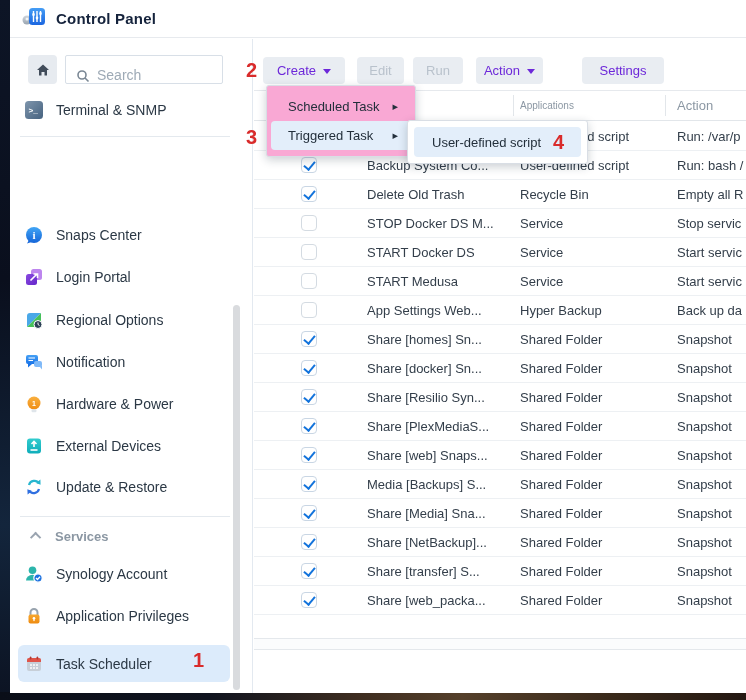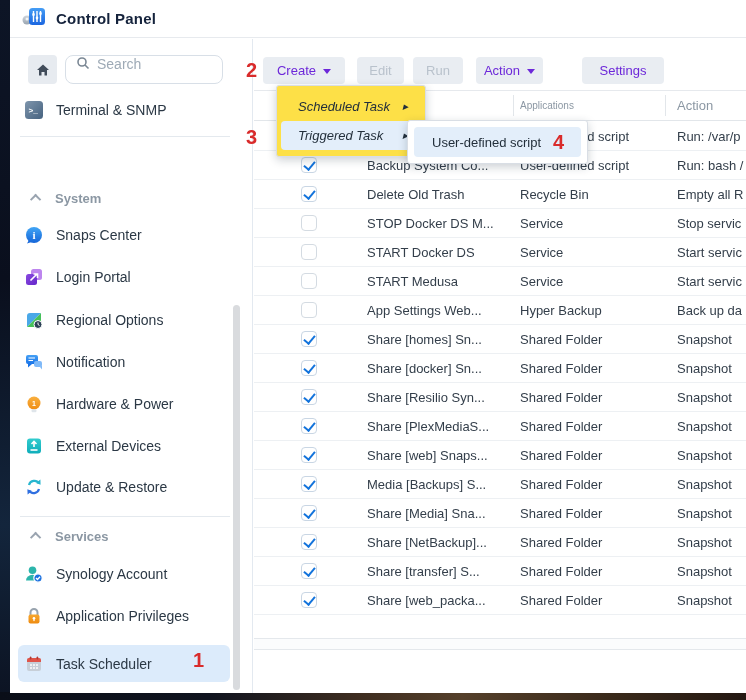--- a/index.html
+++ b/index.html
@@ -13,21 +13,21 @@
 
   
   .window { position:absolute; left:10px; top:0; width:736px; height:693px; background:#fff; overflow:hidden; }
 
   .titlebar { height:38px; border-bottom:1px solid #e7eaee; display:flex; align-items:center; padding-left:12px; gap:10px; }
   .title { font-size:15px; font-weight:bold; color:#15233c; letter-spacing:.2px; }
 
   
   .sidebar { position:absolute; left:0; top:39px; width:243px; bottom:0; background:#fff; border-right:1px solid #e3e9f0; }
   .home-btn { position:absolute; left:18px; top:16px; width:29px; height:29px; background:#e7ebf0; border-radius:4px; display:flex; align-items:center; justify-content:center; }
-  .search { position:absolute; left:55px; top:16px; width:158px; height:29px; border:1px solid #d8dfe7; border-radius:8px; display:flex; align-items:flex-start; padding-left:10px; gap:7px; background:#fff; }
+  .search { position:absolute; left:55px; top:16px; width:158px; height:29px; border:1px solid #d8dfe7; border-radius:2px; display:flex; align-items:flex-end; padding-left:10px; gap:7px; background:#fff; }
   .search input { border:none; outline:none; width:100px; font-size:14px; color:#33404d; font-family:"Liberation Sans",sans-serif; }
   .search input::placeholder { color:#9eaab6; }
 
   .si { position:absolute; left:0; width:243px; height:30px; display:flex; align-items:center; padding-left:15px; gap:13px; cursor:default; }
   .si .lbl { font-size:14px; color:#2b3845; white-space:nowrap; }
   .si.selected { left:8px; width:212px; height:37px; background:#dcebfb; border-radius:6px; padding-left:7px; }
   .divider { position:absolute; left:10px; width:210px; height:1px; background:#e4e9ee; }
   .sec-h { position:absolute; left:0; width:243px; height:22px; display:flex; align-items:center; padding-left:23px; gap:14px; }
   .sec-h .lbl { font-size:13px; font-weight:bold; color:#8b97a3; }
   .chev { width:8px; height:8px; border-top:2px solid #9aa4b0; border-left:2px solid #9aa4b0; transform:rotate(45deg) translateY(2px); }
@@ -54,21 +54,21 @@
   .cb { position:absolute; left:47px; top:6px; width:16px; height:16px; border:1px solid #c9d6e4; border-radius:4px; background:#fff; }
   .cb::after { content:""; position:absolute; left:4px; top:1px; width:5px; height:9px; border-right:2px solid #1273dc; border-bottom:2px solid #1273dc; transform:rotate(40deg); }
   .cb.unchecked { border-color:#d4dbe2; }
   .cb.unchecked::after { display:none; }
   .c-name { position:absolute; left:113px; top:0; line-height:29px; font-size:13px; color:#333e4a; white-space:nowrap; }
   .c-app  { position:absolute; left:266px; top:0; line-height:29px; font-size:13px; color:#333e4a; white-space:nowrap; }
   .c-act  { position:absolute; left:423px; right:0; top:0; line-height:29px; font-size:13px; color:#333e4a; white-space:nowrap; overflow:hidden; }
   .hscroll { position:absolute; left:0; right:0; top:599px; height:12px; border-top:1px solid #e4e8ec; border-bottom:1px solid #e4e8ec; background:#fbfcfd; }
 
   
-  .menu { position:absolute; left:266px; top:85px; width:150px; background:#fde047; border:1px solid #d9dee5; border-radius:3px; box-shadow:0 3px 10px rgba(25,39,58,.22); padding:6px 0; z-index:30;font-style:italic; }
+  .menu { position:absolute; left:256px; top:85px; width:150px; background:#f9a8d4; border:1px solid #d9dee5; border-radius:3px; box-shadow:0 3px 10px rgba(25,39,58,.22); padding:6px 0; z-index:30; }
   .menu-item { height:29px; margin:0 4px; padding:0 13px 0 17px; display:flex; align-items:center; justify-content:space-between; font-size:13px; color:#232f3b; border-radius:4px; cursor:pointer; }
   .menu-item.hl { background:#e3eefa; }
   .m-arrow { font-size:11px; color:#232f3b; }
   .submenu { position:absolute; left:397px; top:120px; width:181px; background:#fff; border:1px solid #d9dee5; border-radius:3px; box-shadow:0 3px 10px rgba(25,39,58,.22); padding:6px; z-index:31; }
   .sub-item { height:30px; display:flex; align-items:center; padding-left:18px; font-size:13px; color:#232f3b; background:#e3eefa; border-radius:4px; cursor:pointer; }
 
   
   .ann { position:absolute; font-size:20px; font-weight:bold; color:#d92b2b; z-index:40; line-height:20px; }
   .a1{left:183px; top:650px;} .a2{left:236px; top:60px;} .a3{left:236px; top:127px;} .a4{left:543px; top:132px;}
 </style>
@@ -134,24 +134,20 @@
               <stop offset="1" stop-color="#46627f"></stop>
             </linearGradient>
           </defs>
         <rect width="18" height="18" rx="3.5" fill="url(#g1)"></rect>
           <text x="3.5" y="12" font-size="8" font-weight="bold" fill="#fff" font-family="Liberation Mono, monospace">&gt;_</text>
       </svg>
       <span class="lbl">Terminal &amp; SNMP</span>
     </div>
     <div class="divider p-d1"></div>
 
-    <div class="sec-h p-h1">
-      <span class="chev"></span>
-      <span class="lbl">System</span>
-    </div>
 
     <div class="si" style="top:181px">
       <svg class="icon18" viewBox="0 0 18 18">
         <defs>
             <linearGradient id="g2" x1="0" y1="0" x2="0" y2="1">
               <stop offset="0" stop-color="#41a5f5"></stop>
               <stop offset="1" stop-color="#1565d8"></stop>
             </linearGradient>
           </defs>
         <path d="M4 14 L2 17.5 L6.5 16 Z" fill="#1565d8"></path>

